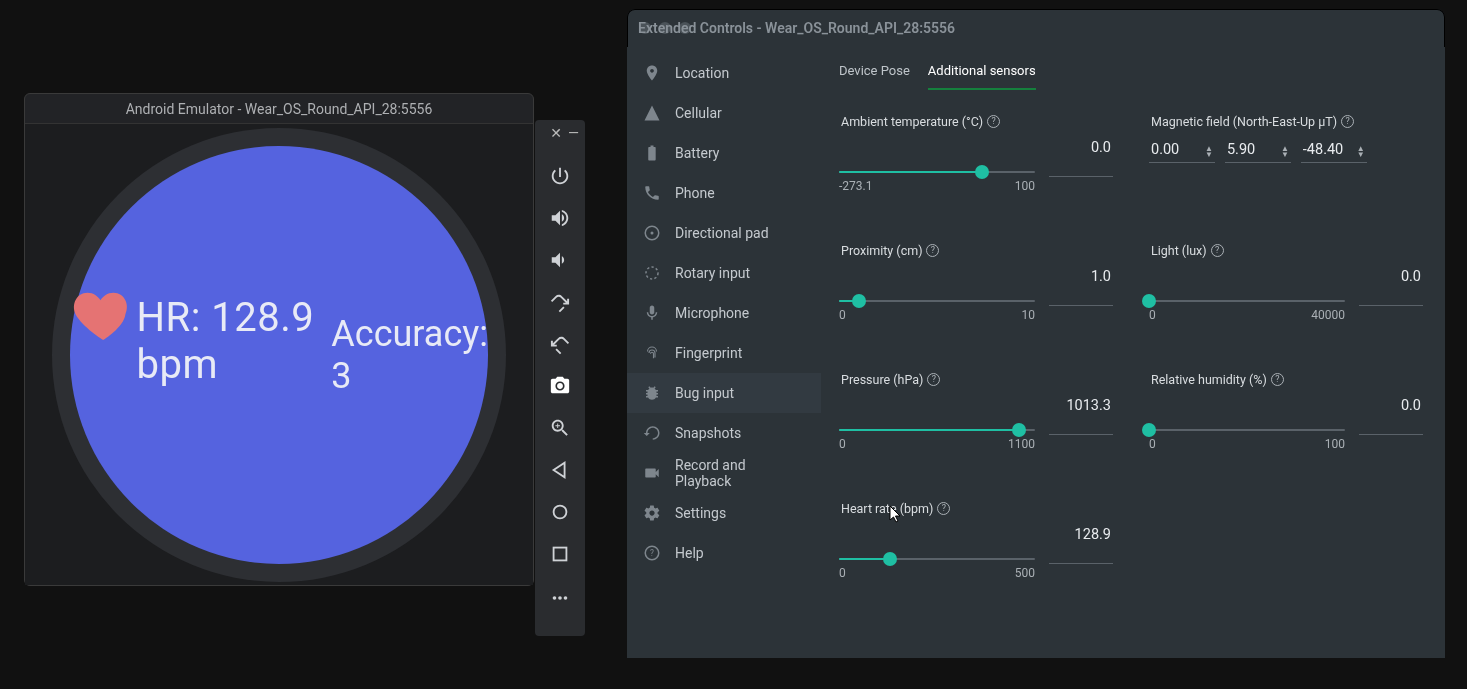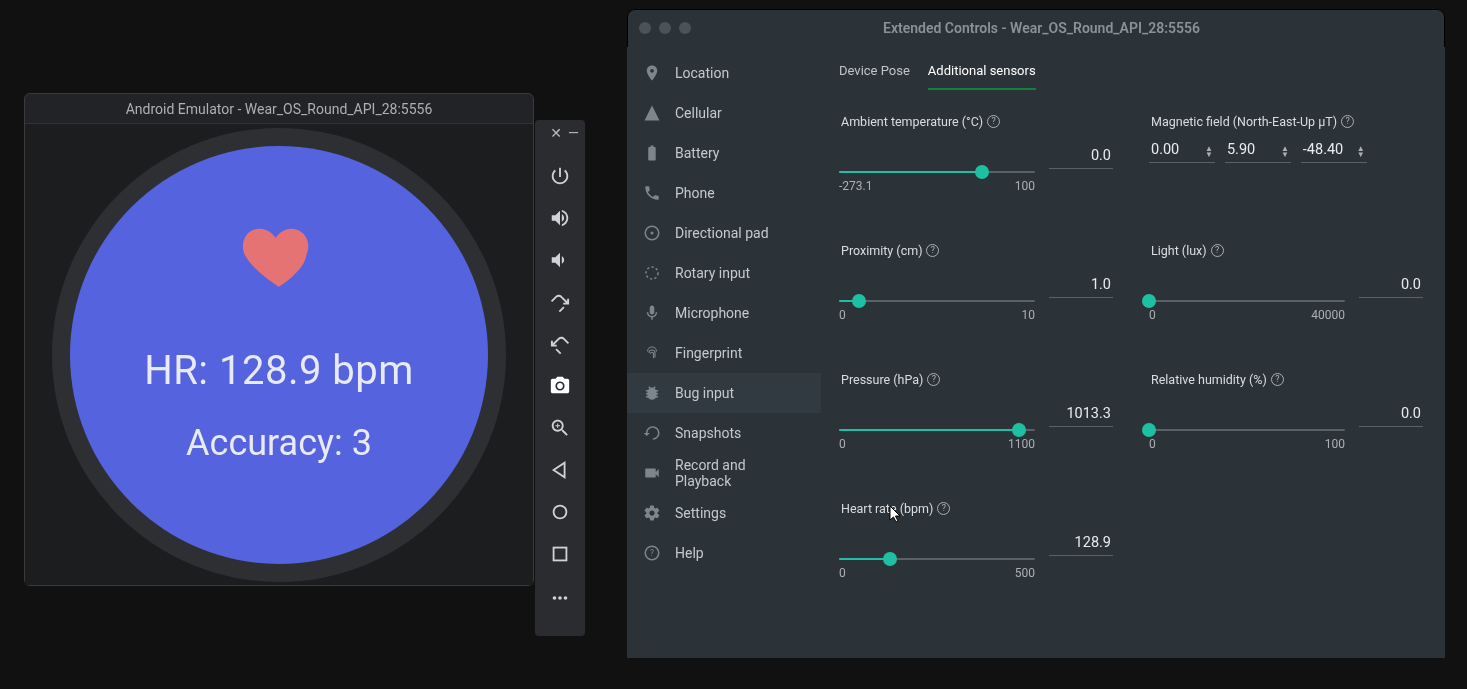--- a/index.html
+++ b/index.html
@@ -43,23 +43,23 @@
     background: #2d2f33;
     display: flex;
     align-items: center;
     justify-content: center;
   }
   .watch-face {
     width: 418px; height: 418px;
     border-radius: 50%;
     background: #5563df;
     display: flex;
-    flex-direction: column;
+    flex-direction: row;
     align-items: center;
-    justify-content: center;
+    justify-content: flex-end;
     color: #e8eaf6;
   }
   .heart {
     margin-top: -30px;
     margin-bottom: 50px;
     width: 92px; height: 82px;
   }
   .hr-line { font-size: 40px; font-weight: 400; letter-spacing: 0.5px; margin-bottom: 28px;}
   .acc-line { font-size: 36px; font-weight: 400; }
 
@@ -108,21 +108,21 @@
   .ext-titlebar {
     height: 38px;
     display:flex; align-items:center;
     padding: 0 12px;
     color: #8a9299;
     font-size: 14px;
     font-weight: 600;
   }
   .traffic { display:flex; gap:8px; margin-right: auto;}
   .traffic span { width:12px;height:12px;border-radius:50%; background:#4b5359;}
-  .ext-title { position:absolute; left:0; right:0; text-align:center; pointer-events:none;padding-left:11px;}
+  .ext-title { position:absolute; left:0; right:0; text-align:left; pointer-events:none;padding-left:11px;}
   .ext-body { flex:1; display:flex; }
 
   
   .ext-sidebar {
     width: 194px;
     background: #2c3338;
     padding-top: 6px;
   }
   .side-item {
     display:flex; align-items:center;
@@ -172,21 +172,21 @@
   .slider-fill { position:absolute; left:0; top:0; height:100%; background:#1fbfa3; border-radius:2px;}
   .slider-thumb {
     position:absolute; top:50%; width:14px;height:14px;border-radius:50%;
     background:#1fbfa3; transform:translate(-50%,-50%);
   }
   .slider-scale { display:flex; justify-content:space-between; font-size:12px; color:#aab0b5; margin-top:6px;}
   .value-box {
     min-width: 64px;
     border-bottom: 1px solid #5a6269;
     text-align: right;
-    padding: 2px 2px 4px 2px;
+    padding: 2px 2px 20px 2px;
     font-size: 14.5px;
     color: #e8ebee;
     margin-top:-18px;
   }
 
   
   .mag-row { display:flex; gap:10px;}
   .spin {
     display:flex; align-items:flex-end;
     border-bottom:1px solid #5a6269;

